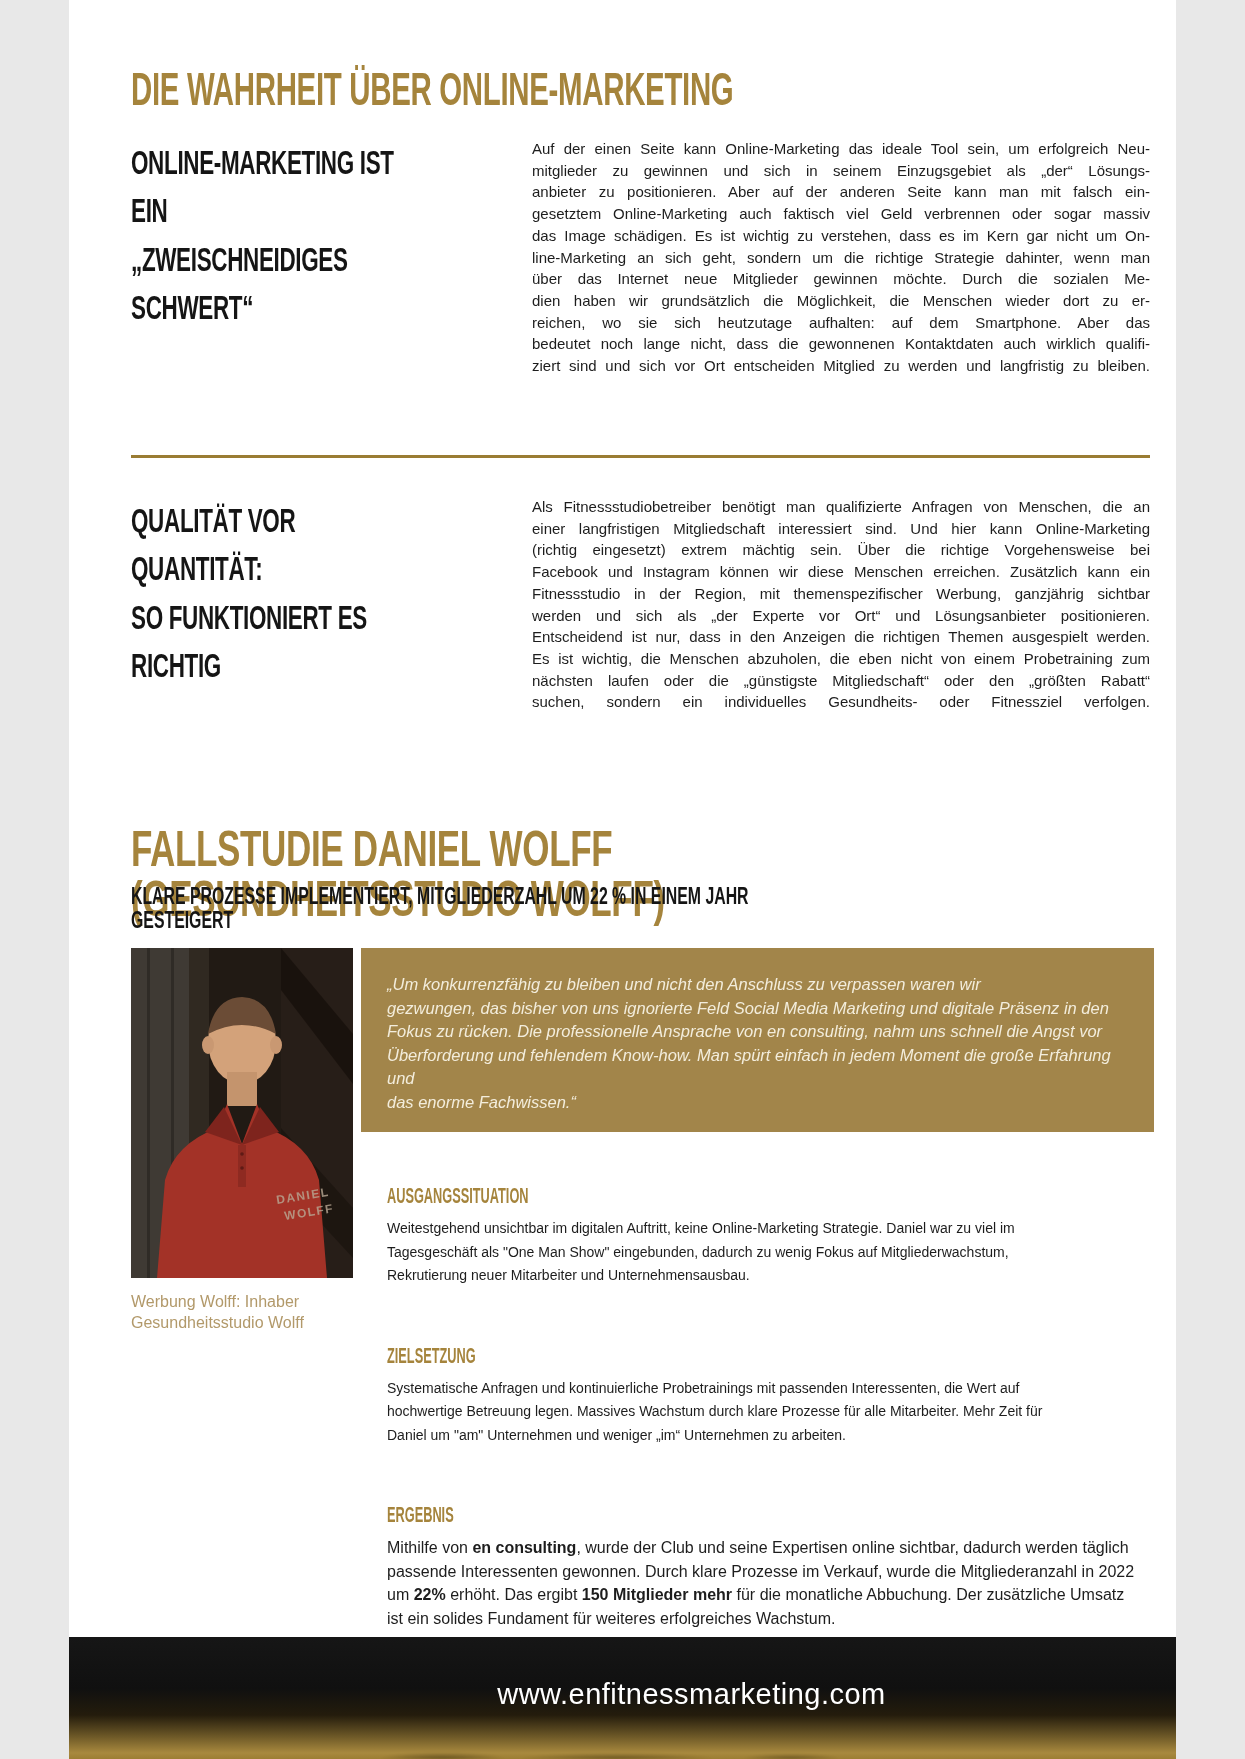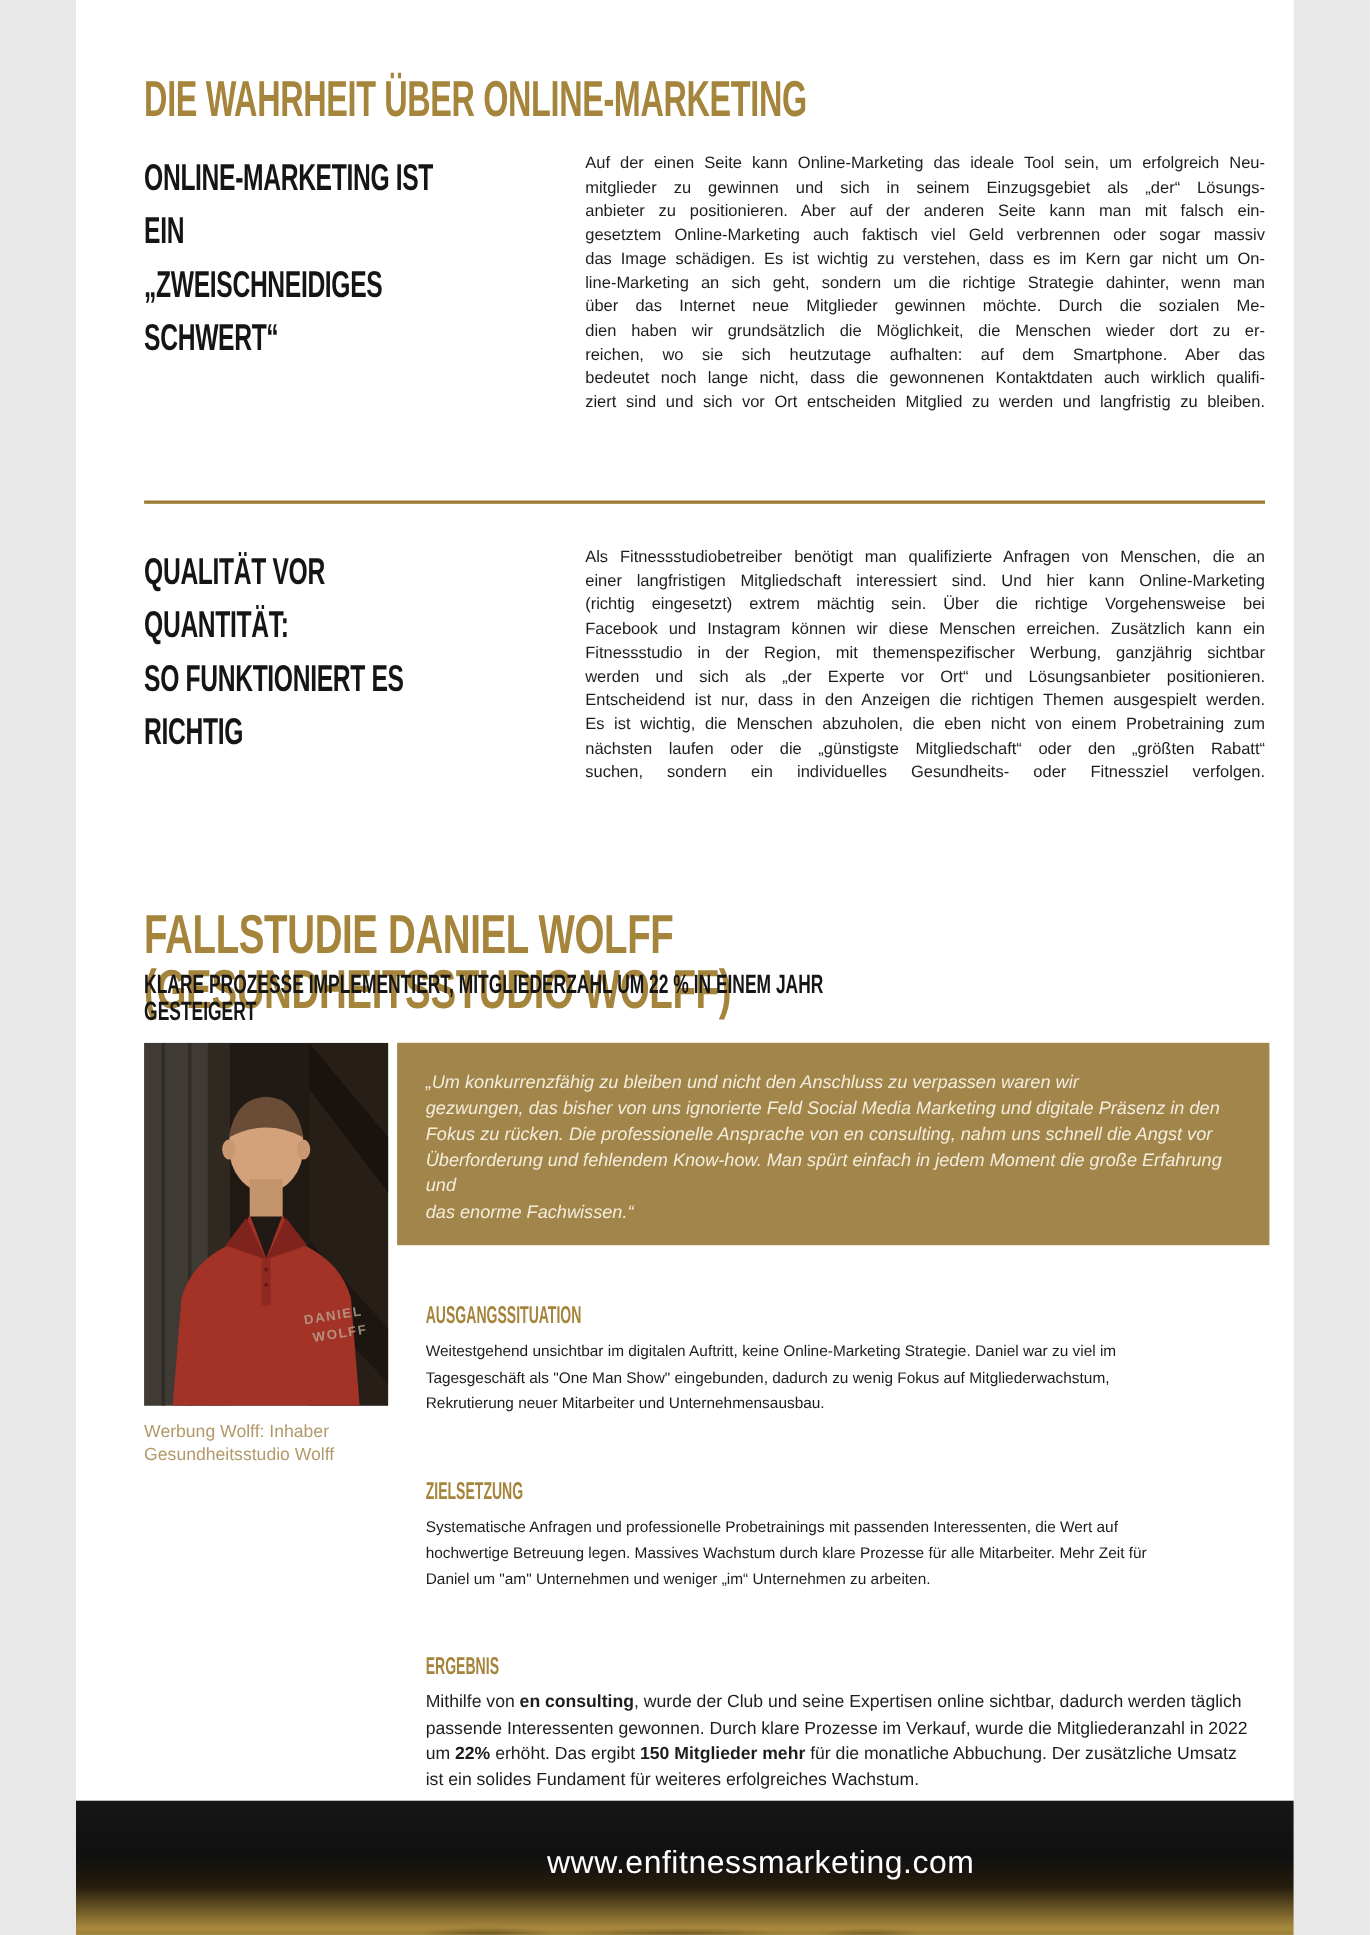--- a/index.html
+++ b/index.html
@@ -167,21 +167,21 @@
 
       <div class="cs-section cs-first">
         <h4 class="cond gold h-mini">AUSGANGSSITUATION</h4>
         <p class="cs-body">Weitestgehend unsichtbar im digitalen Auftritt, keine Online-Marketing Strategie. Daniel war zu viel im
 Tagesgeschäft als "One Man Show" eingebunden, dadurch zu wenig Fokus auf Mitgliederwachstum,
 Rekrutierung neuer Mitarbeiter und Unternehmensausbau.</p>
       </div>
 
       <div class="cs-section cs-next">
         <h4 class="cond gold h-mini">ZIELSETZUNG</h4>
-        <p class="cs-body">Systematische Anfragen und professionelle Probetrainings mit passenden Interessenten, die Wert auf
+        <p class="cs-body">Systematische Anfragen und kontinuierliche Probetrainings mit passenden Interessenten, die Wert auf
 hochwertige Betreuung legen. Massives Wachstum durch klare Prozesse für alle Mitarbeiter. Mehr Zeit für
 Daniel um "am" Unternehmen und weniger „im“ Unternehmen zu arbeiten.</p>
       </div>
 
       <div class="cs-section cs-next">
         <h4 class="cond gold h-mini">ERGEBNIS</h4>
         <p class="cs-body-flow"><span>Mithilfe von </span><span class="b">en consulting</span><span>, wurde der Club und seine Expertisen online sichtbar, dadurch werden täglich passende Interessenten gewonnen. Durch klare Prozesse im Verkauf, wurde die Mitgliederanzahl in 2022 um </span><span class="b">22%</span><span> erhöht. Das ergibt </span><span class="b">150 Mitglieder mehr</span><span> für die monatliche Abbuchung. Der zusätzliche Umsatz ist ein solides Fundament für weiteres erfolgreiches Wachstum.</span></p>
       </div>
 
     </div>

